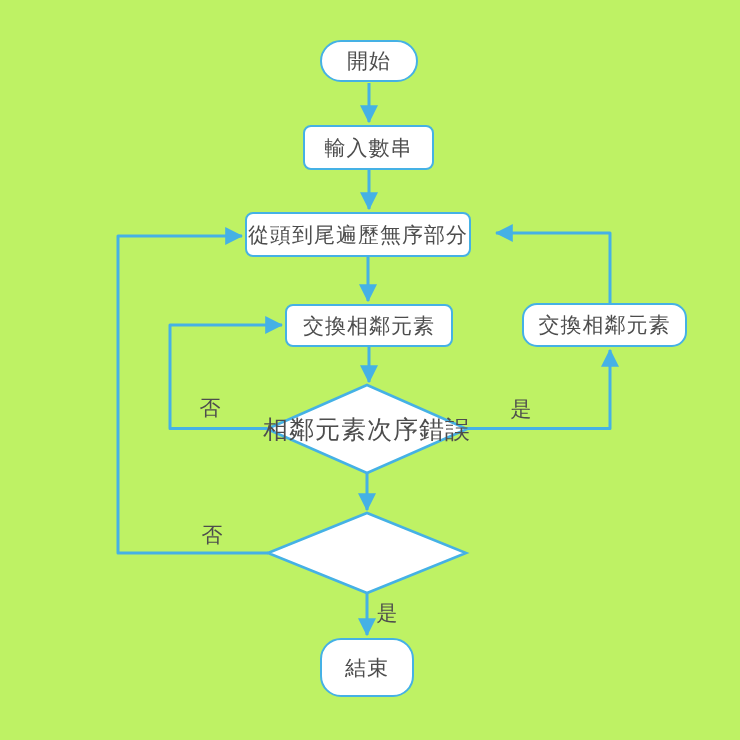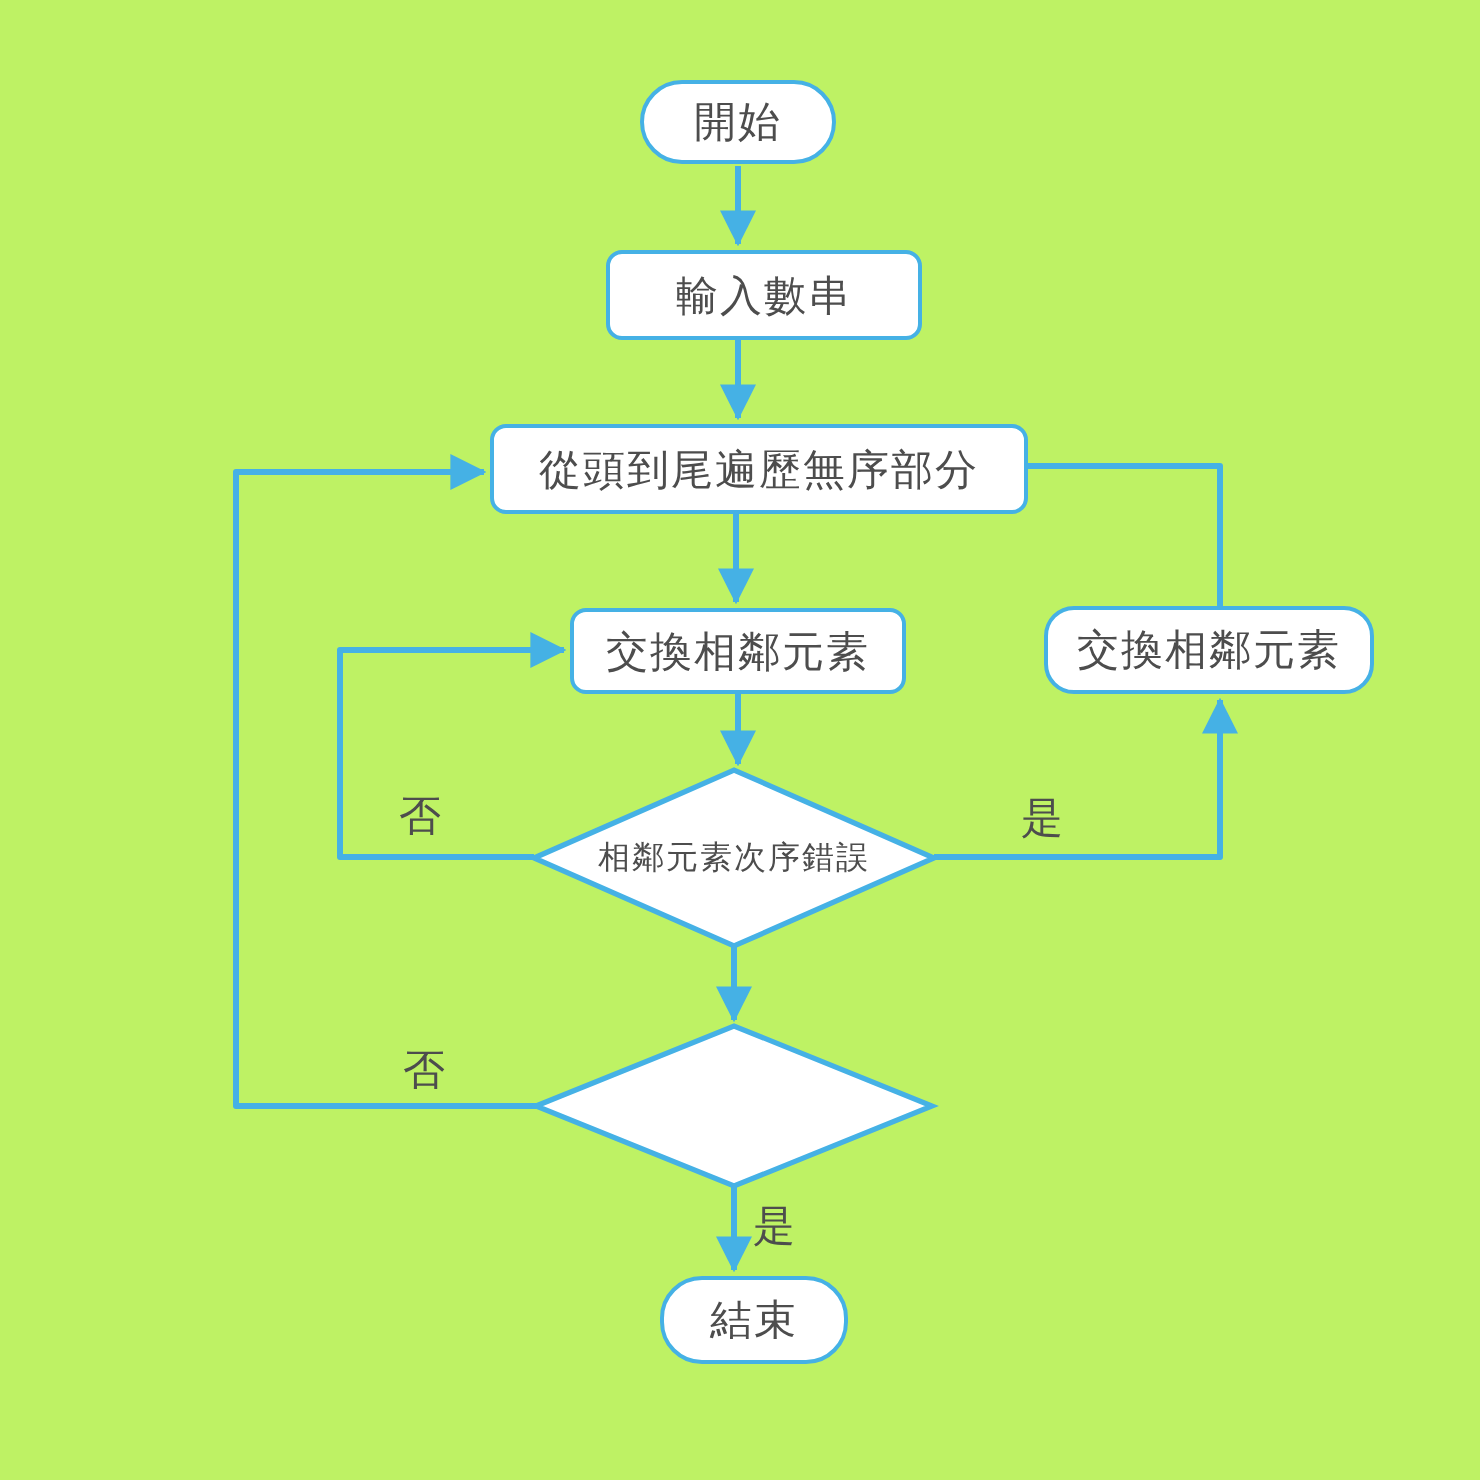--- a/index.html
+++ b/index.html
@@ -46,21 +46,21 @@
     display: flex;
     align-items: center;
     justify-content: center;
     white-space: nowrap;
   }
   .terminator { border-radius: 21px; }
   .process   { border-radius: 8px; }
   .decision-label {
     position: absolute;
     color: #4d4d4d;
-    font-size: 16px;
+    font-size: 25px;
     letter-spacing: 1px;
     display: flex;
     align-items: center;
     justify-content: center;
     white-space: nowrap;
     pointer-events: none;
   }
   .edge-label {
     position: absolute;
     color: #4d4d4d;
@@ -99,37 +99,37 @@
     <path class="edge" d="M268,553 L118,553 L118,236 L242,236" marker-end="url(#arrow)"></path>
 
     <polygon class="diamond" points="267,429 367,385 467,429 367,473"></polygon>
     <polygon class="diamond" points="268,553 367,513 466,553 367,593"></polygon>
   </svg>
 
   <div class="node terminator" style="left:320px; top:40px; width:98px; height:42px;">
     <span>開始</span>
   </div>
 
-  <div class="node process" style="left:303px; top:125px; width:158px; height:45px;">
+  <div class="node process" style="left:303px; top:125px; width:131px; height:45px;">
     <span>輸入數串</span>
   </div>
 
-  <div class="node process" style="left:245px; top:212px; width:269px; height:45px;">
+  <div class="node process" style="left:245px; top:212px; width:226px; height:45px;">
     <span>從頭到尾遍歷無序部分</span>
   </div>
 
   <div class="node process" style="left:285px; top:304px; width:168px; height:43px;">
     <span>交換相鄰元素</span>
   </div>
 
   <div class="node process" style="left:522px; top:303px; width:165px; height:44px;border-radius:15px;">
     <span>交換相鄰元素</span>
   </div>
 
-  <div class="node terminator" style="left:330px; top:638px; width:94px; height:44px;">
+  <div class="node terminator" style="left:320px; top:638px; width:94px; height:59px;">
     <span>結束</span>
   </div>
 
   <div class="decision-label" style="left:267px; top:385px; width:200px; height:88px;">相鄰元素次序錯誤</div>
 
 
   <div class="edge-label" style="left:190px; top:394px;">否</div>
 
   <div class="edge-label" style="left:501px; top:395px;">是</div>
 

